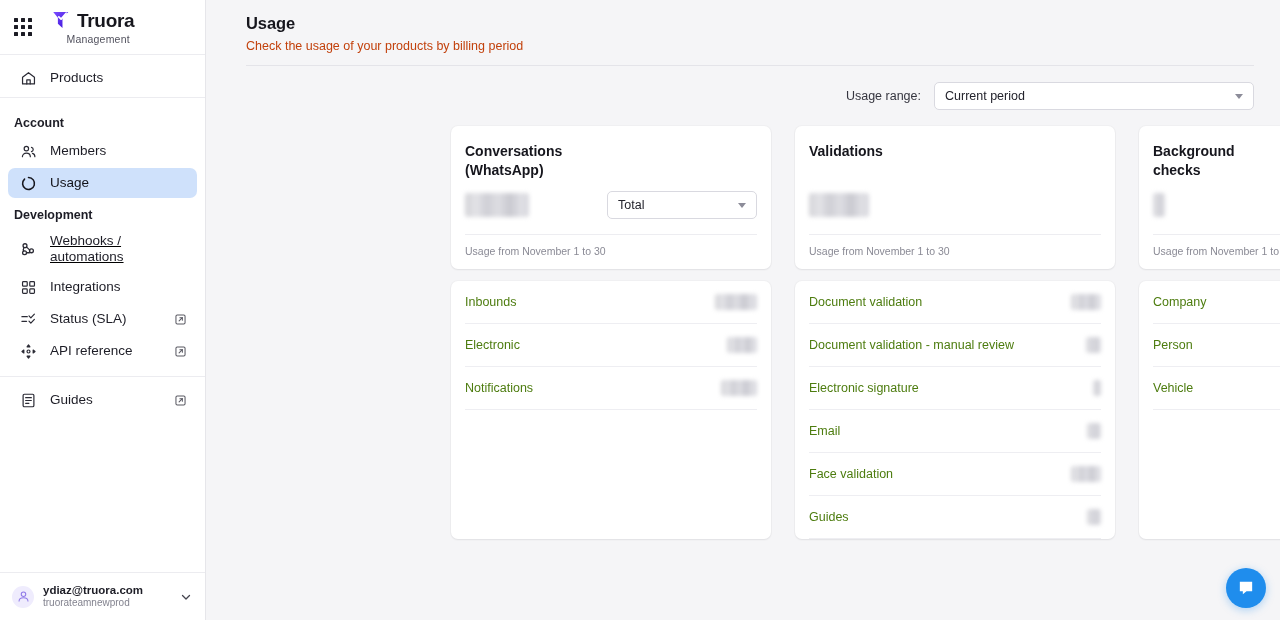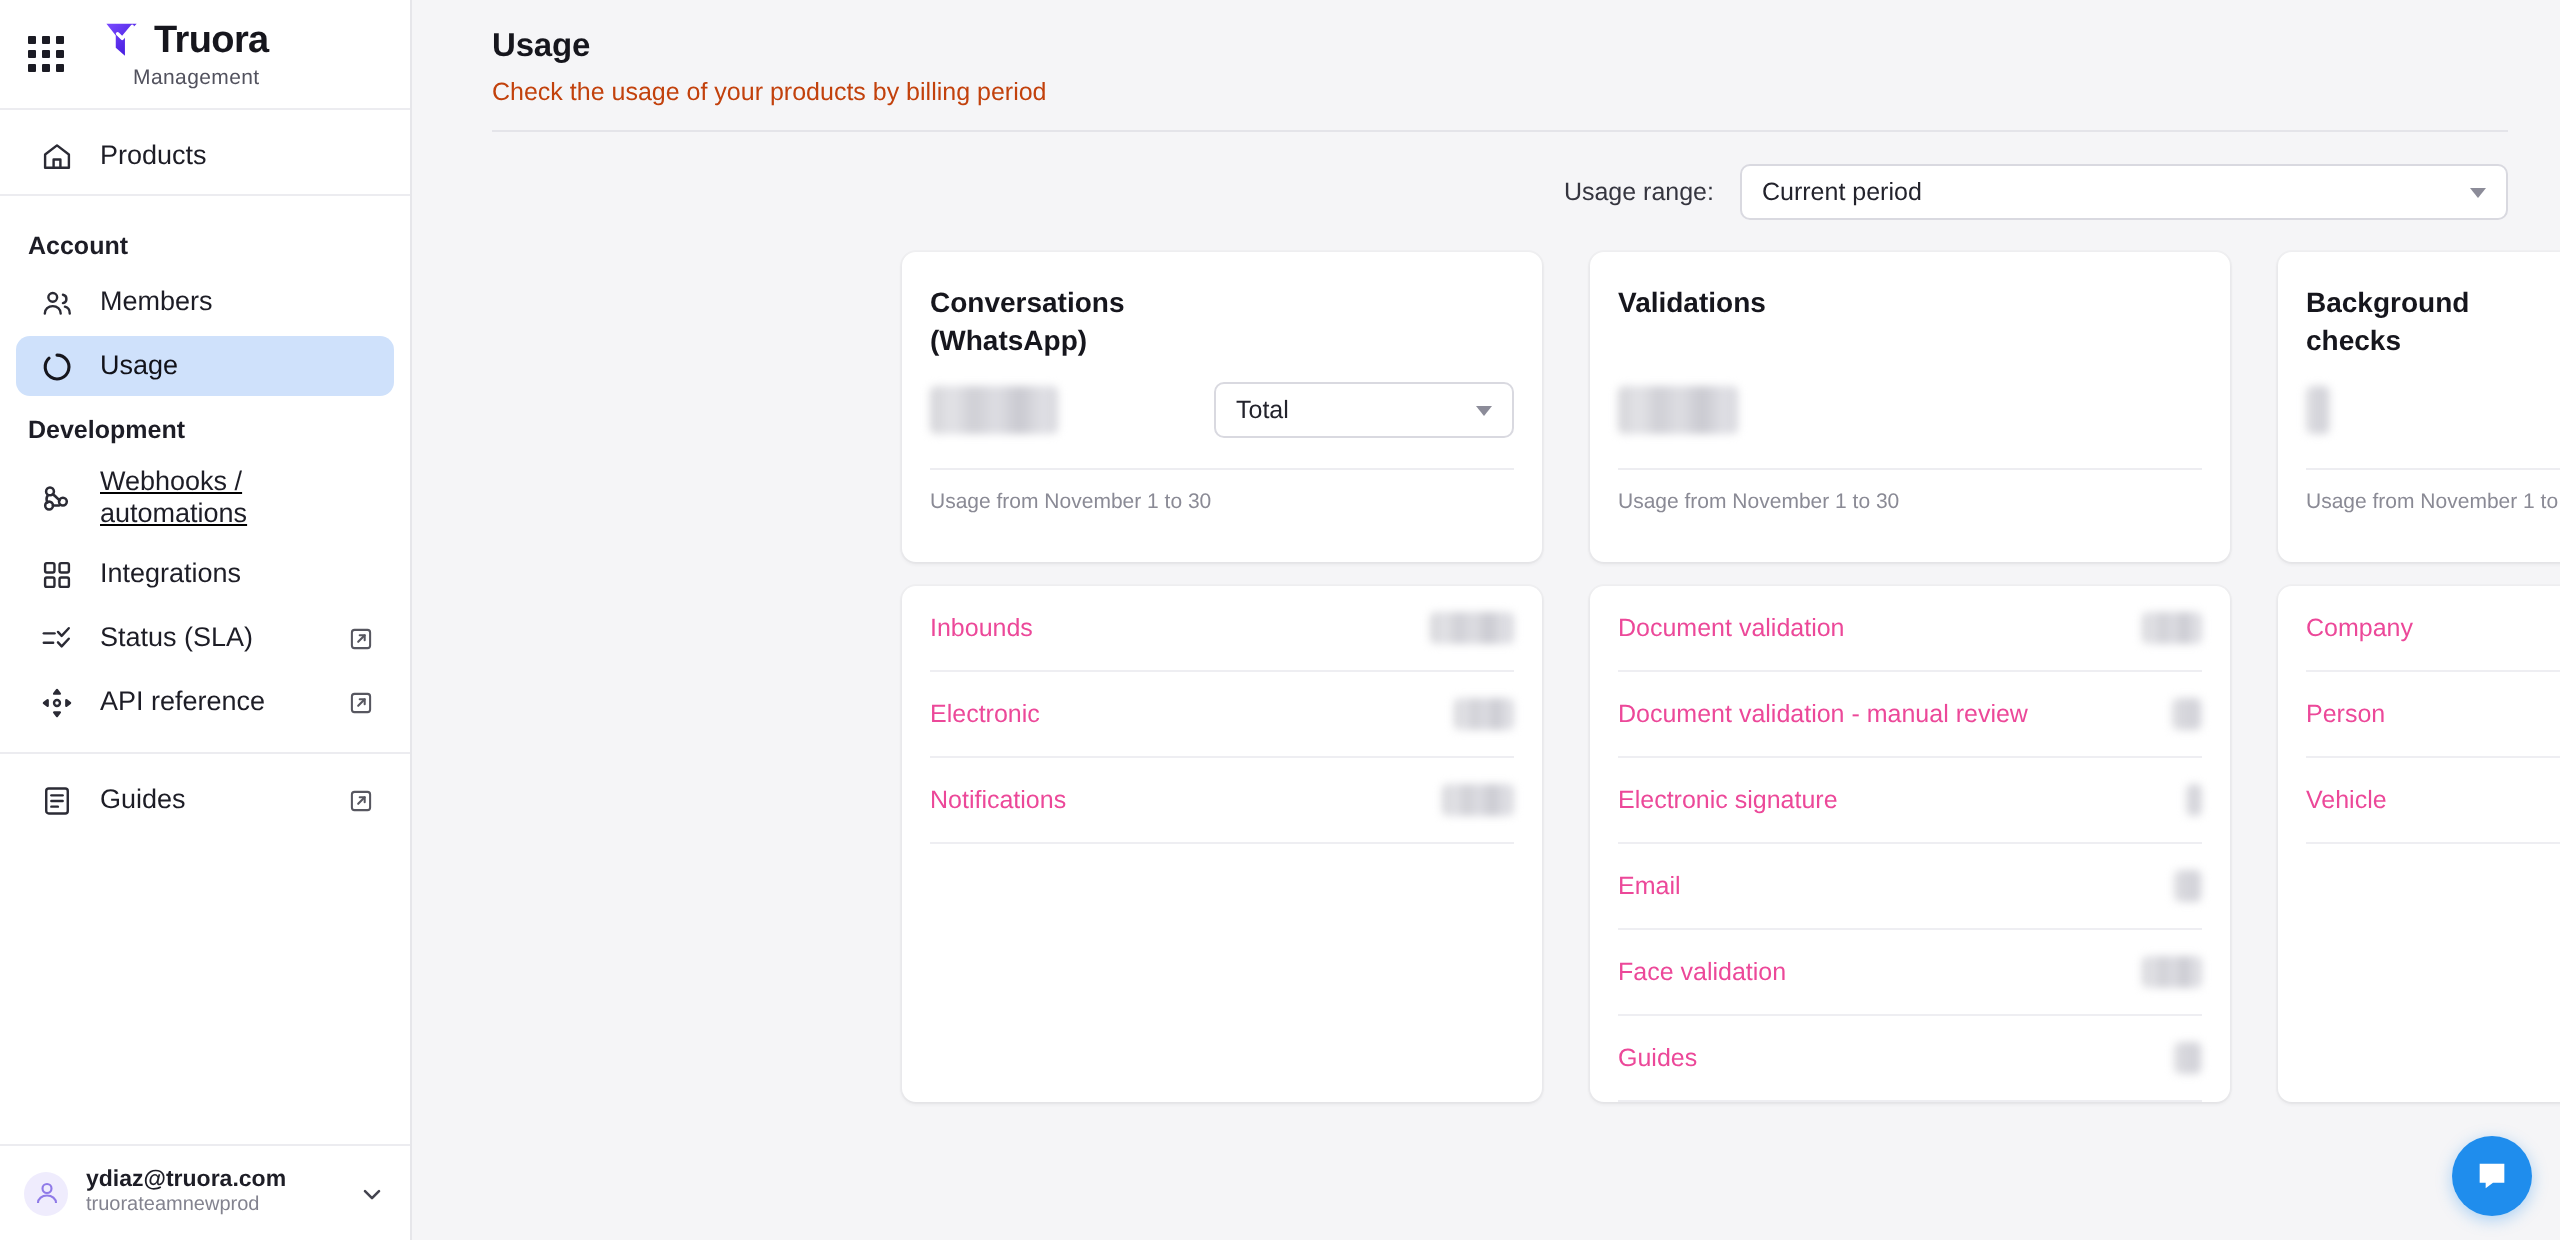--- a/index.html
+++ b/index.html
@@ -102,21 +102,21 @@
     background: #fff; border: 1px solid #d9d9e0; border-radius: 5px;
     height: 28px; display: flex; align-items: center;
     padding: 0 10px; cursor: pointer; position: relative;
   }
   .select .sv { font-size: 12.5px; color: #23232c; }
   .select .arrow {
     margin-left: auto; width: 0; height: 0;
     border-left: 4.5px solid transparent; border-right: 4.5px solid transparent;
     border-top: 5px solid #8c8c99;
   }
-  #range-select { width: 384px; }
+  #range-select { width: 320px; }
 
   .cards {
     display: flex; gap: 24px;
     padding: 16px 26px 0 245px;
   }
   .col { width: 320px; flex: 0 0 320px; display: flex; flex-direction: column; }
 
   .card {
     background: #ffffff;
     border-radius: 7px;
@@ -132,29 +132,29 @@
     margin-top: 8px; min-height: 34px; gap: 10px;
   }
   .redacted {
     background: linear-gradient(90deg,#d4d4d8 0%, #e3e3e7 18%, #cfcfd5 34%, #dedee3 52%, #c9c9d0 70%, #e0e0e5 88%, #d7d7dd 100%);
     filter: blur(2.2px);
     border-radius: 3px;
     flex: 0 0 auto;
   }
   .redacted.big { height: 24px; }
   .card-sub-rule { height: 1px; background: #ededf1; margin: 0 14px; }
-  .card-note { font-size: 10.5px; color: #8a8a95; padding: 10px 14px 24px 14px; }
+  .card-note { font-size: 10.5px; color: #8a8a95; padding: 10px 14px 12px 14px; }
 
   .list-card { margin-top: 12px; flex: 1 1 auto; padding: 0 14px; }
   .list-row {
     display: flex; align-items: center; justify-content: space-between;
     height: 43px; border-bottom: 1px solid #eeeef2;
     gap: 10px;
   }
-  .list-label { font-size: 12.5px; color: #ec4899; }
+  .list-label { font-size: 12.5px; color: #4d7c0f; }
   .redacted.sm { height: 16px; }
 
   
   #chat-launcher {
     position: absolute; right: 14px; bottom: 12px;
     width: 40px; height: 40px; border-radius: 50%;
     background: #1f8ded;
     box-shadow: 0 2px 8px rgba(31,141,237,.35);
     display: flex; align-items: center; justify-content: center;
     cursor: pointer;

